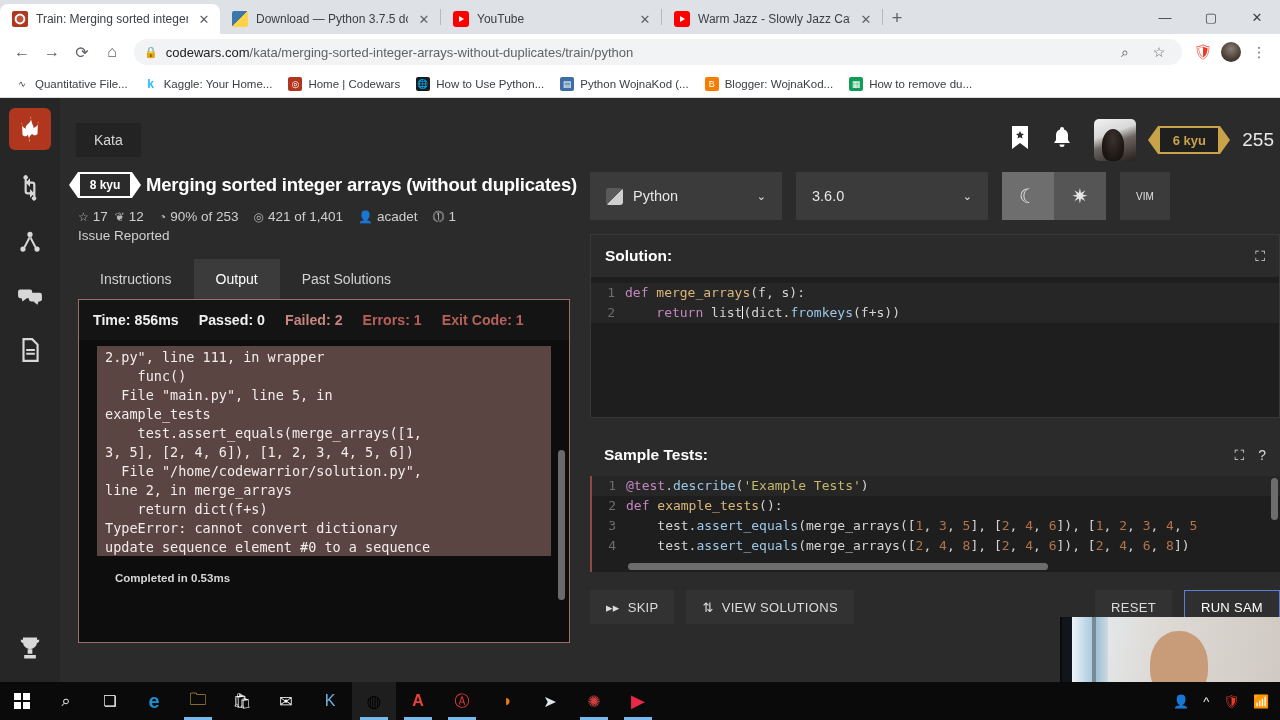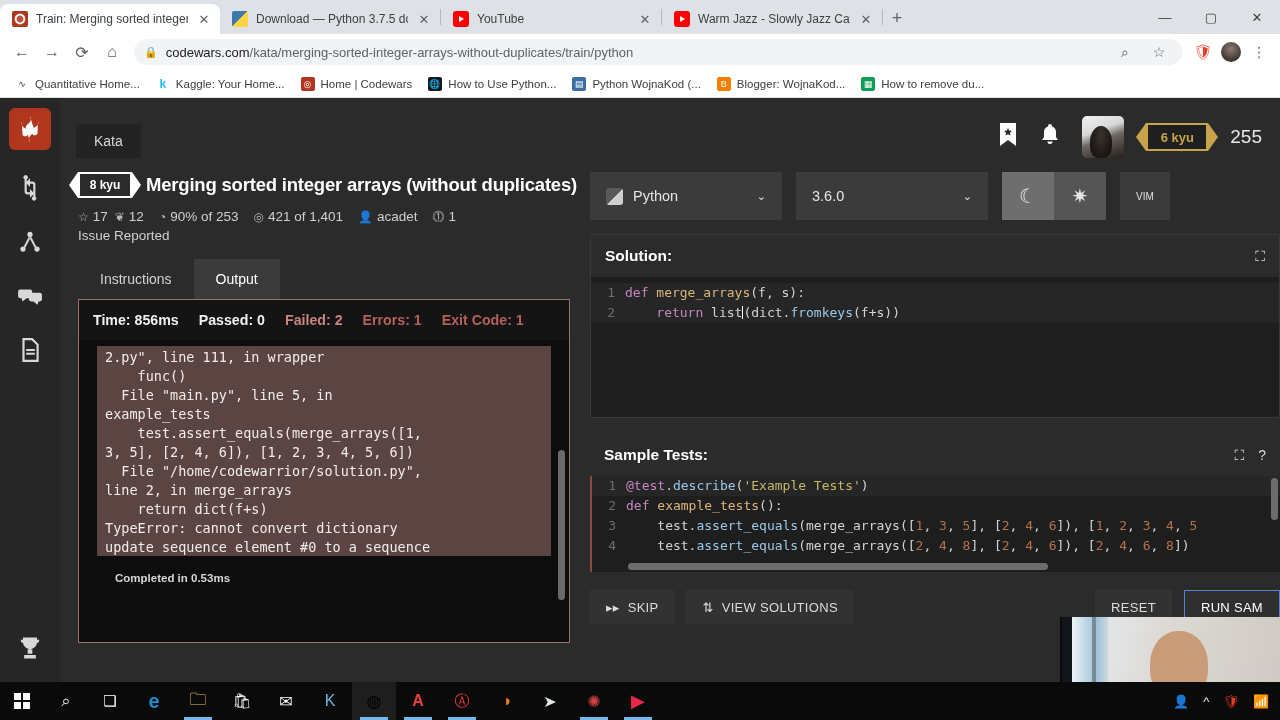--- a/index.html
+++ b/index.html
@@ -87,22 +87,22 @@
   .cw-logo { width:42px;height:42px;border-radius:6px;background:#b1361e;
      display:flex;align-items:center;justify-content:center; }
   .cw-logo svg { width:32px;height:32px; }
   .rail-ico { width:32px;height:32px;display:flex;align-items:center;justify-content:center;
      color:#cfcfcf; }
   .rail-ico svg { width:26px;height:26px; fill:#d8d8d8; }
   .rail-bottom { position:absolute; bottom:18px; left:14px; }
   .rail-bottom svg { width:28px;height:28px; fill:#d8d8d8; }
 
   .topbar {
-    position:absolute; left:60px; top:0; width:1220px; height:60px;
-    display:flex; align-items:flex-end; padding:0 18px 0 16px;
+    position:absolute; left:60px; top:12px; width:1220px; height:60px;
+    display:flex; align-items:center; padding:0 6px 0 16px;
   }
   .kata-chip { background:#232323; padding:9px 18px; font-size:14px; color:#d6d6d6; }
   .topbar-right { margin-left:auto; display:flex; align-items:center; gap:22px; }
   .bookmark-ico svg { width:20px;height:26px; fill:#fff; }
   .bell-ico svg { width:20px;height:24px; fill:#fff; }
   .avatar-lg { width:42px;height:42px;border-radius:5px;
      background: linear-gradient(160deg,#f2f2f2 0%,#d8d8d8 35%,#6b6460 55%,#241d1a 100%);
      position:relative; overflow:hidden;}
   .avatar-lg:after{content:"";position:absolute;left:8px;top:10px;width:22px;height:32px;
      background:radial-gradient(ellipse at 50% 30%, #3a322e 0%, #1b1613 70%);border-radius:50% 50% 35% 35%;}
@@ -285,21 +285,21 @@
     <div class="tb-ico brave-ico">🛡</div>
     <div class="tb-ico">
         <span class="avatar-sm"></span>
       </div>
     <div class="tb-ico">⋮</div>
   </div>
 
   <div class="bookmarks">
     <div class="bm">
       <span class="bm-ico" style="background:#fff;color:#333;">∿</span>
-      <span>Quantitative Home...</span>
+      <span>Quantitative File...</span>
     </div>
     <div class="bm">
       <span class="bm-ico" style="background:#fff;color:#20beff;font-weight:bold;font-size:12px;">k</span>
       <span>Kaggle: Your Home...</span>
     </div>
     <div class="bm">
       <span class="bm-ico" style="background:#b1361e;">◎</span>
       <span>Home | Codewars</span>
     </div>
     <div class="bm">
@@ -418,20 +418,21 @@
               <span class="m-ico">⓵</span>
               <span>1</span>
             </span>
         </div>
         <div class="issue-reported">Issue Reported</div>
       </div>
 
       <div class="tabs-row">
         <div class="tab-btn">Instructions</div>
         <div class="tab-btn active">Output</div>
+        <div class="tab-btn">Past Solutions</div>
       </div>
 
       <div class="out-wrap">
         <div class="out-summary">
           <span class="s-white"><span>Time:</span> <span>856ms</span></span>
           <span class="s-white"><span>Passed:</span> <span>0</span></span>
           <span class="s-fail"><span>Failed:</span> <span>2</span></span>
           <span class="s-err"><span>Errors:</span> <span>1</span></span>
           <span class="s-err"><span>Exit Code:</span> <span>1</span></span>
         </div>

